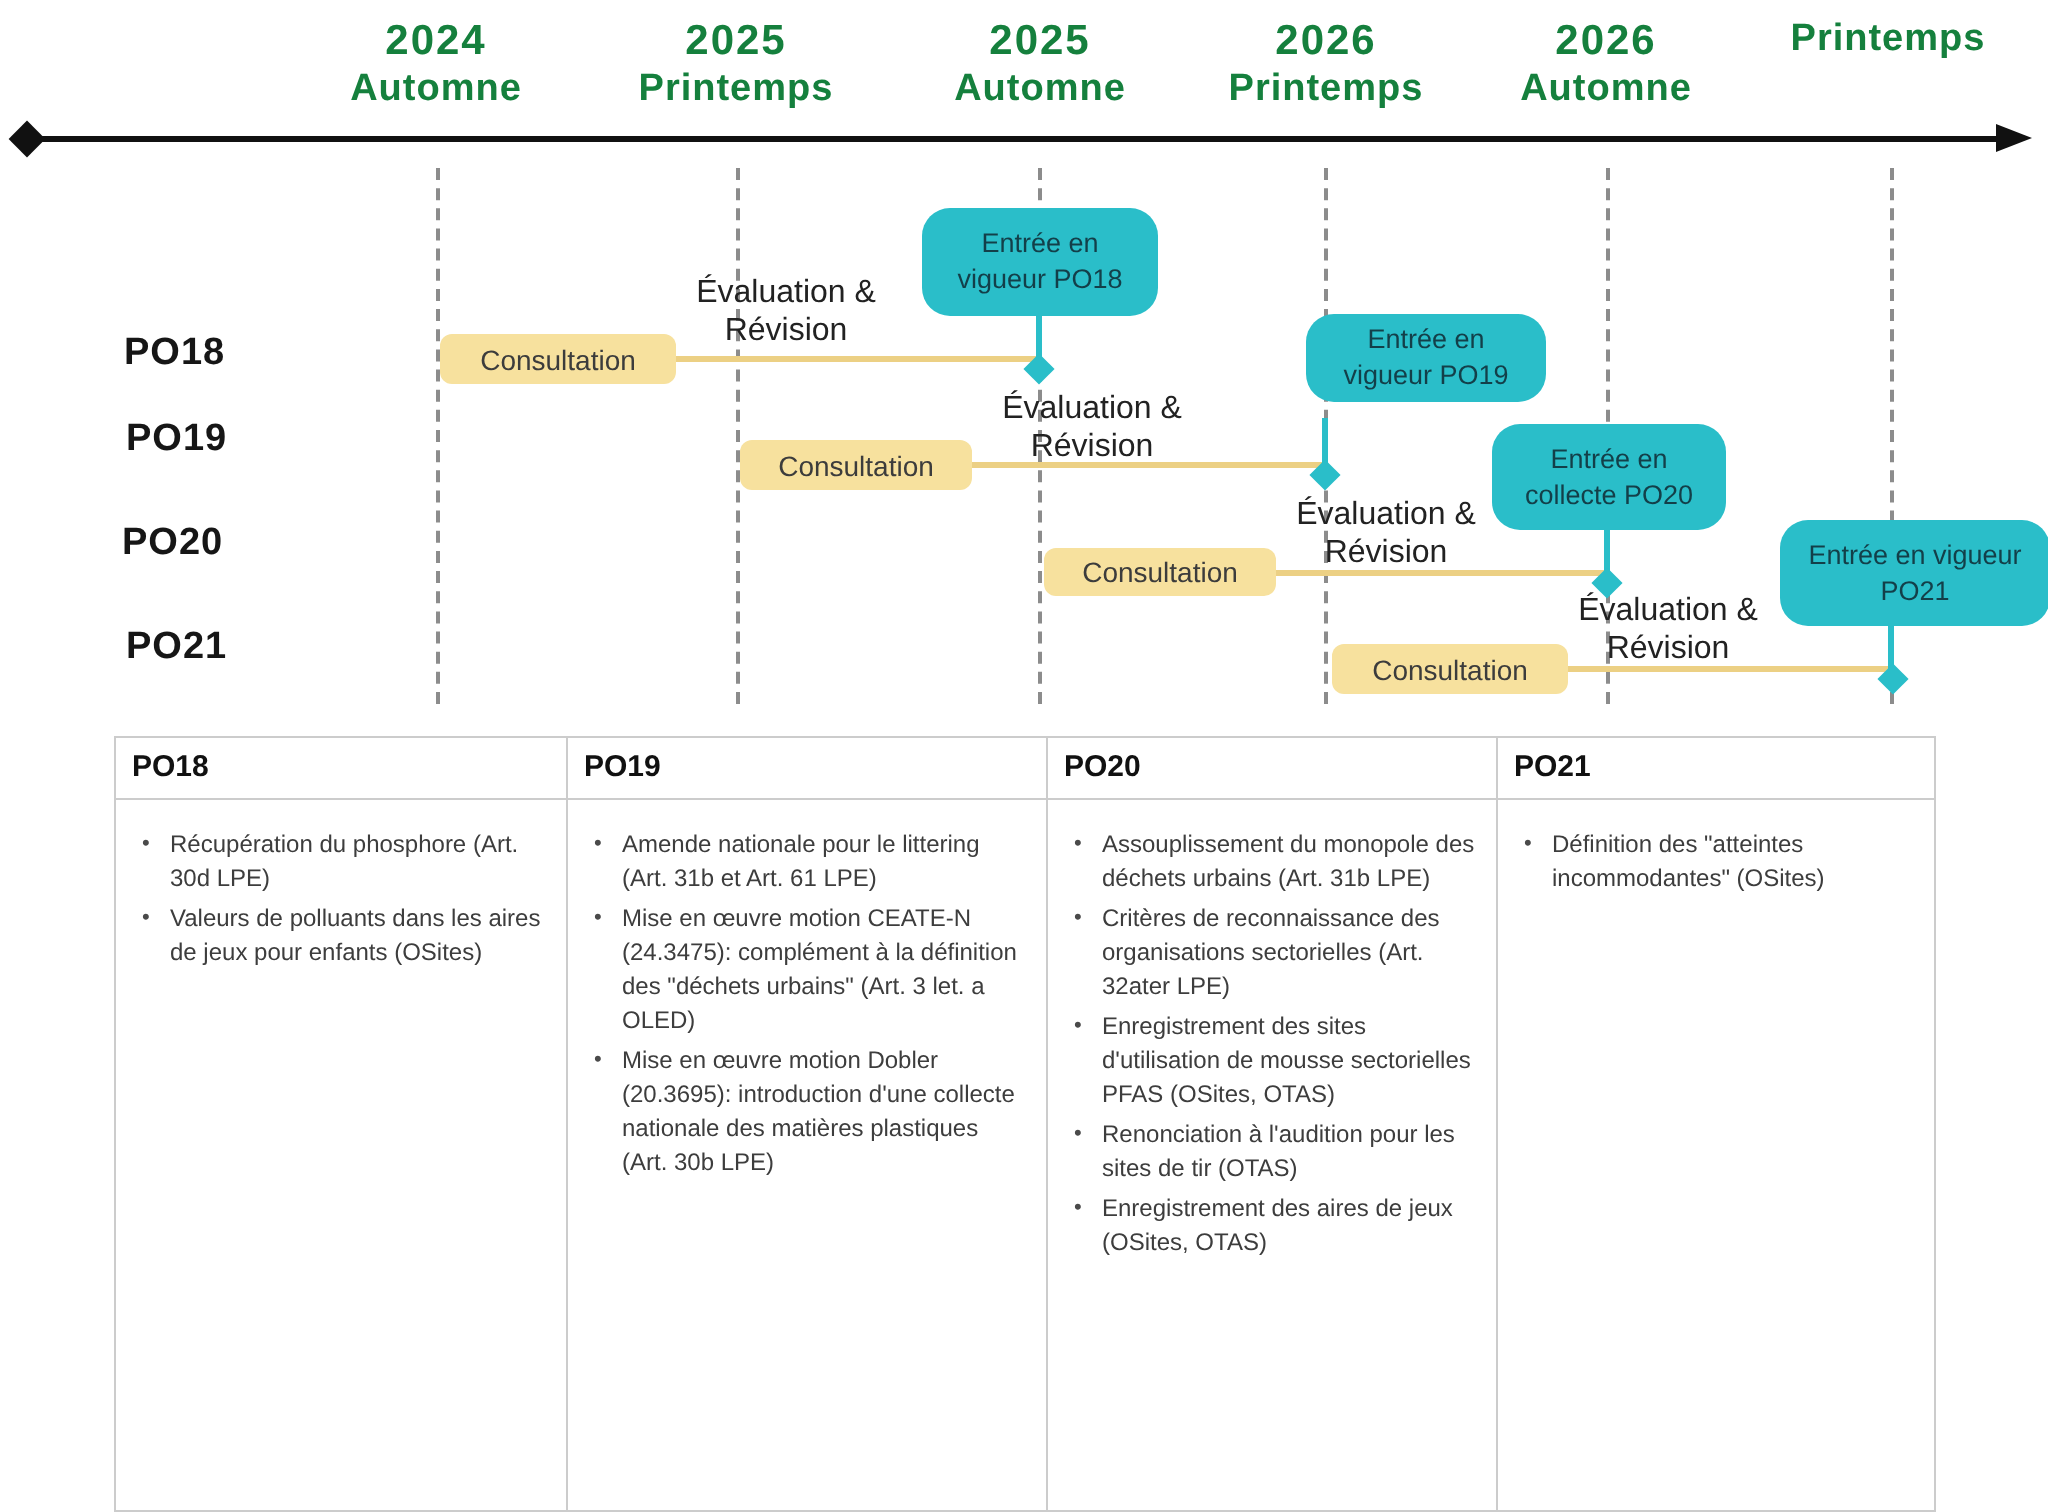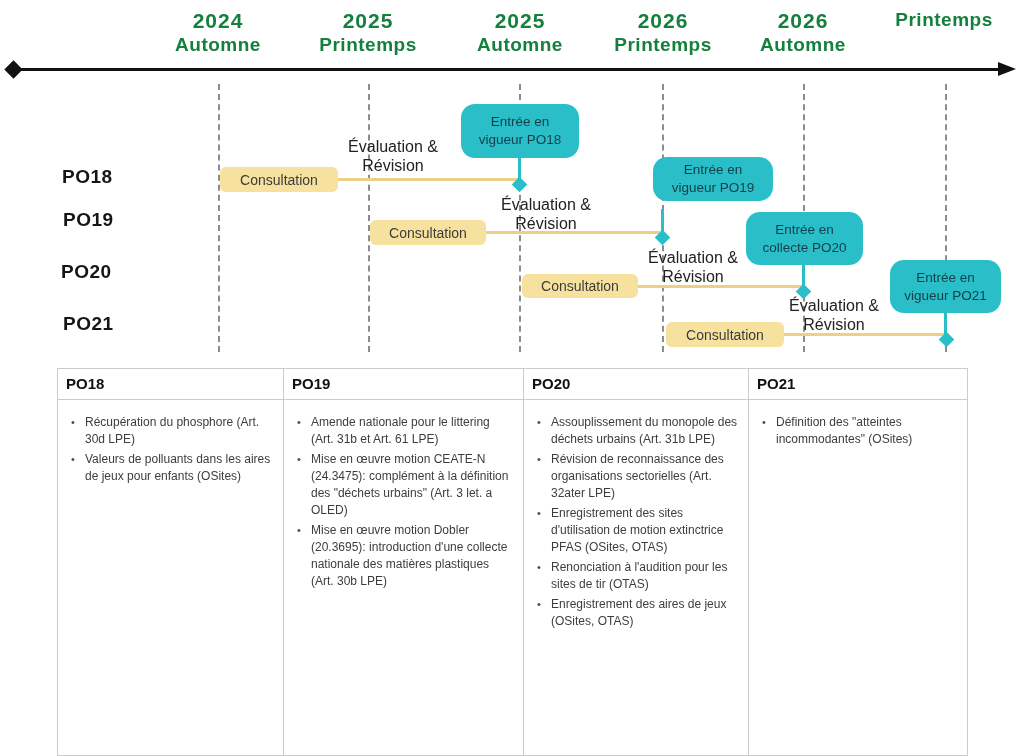--- a/index.html
+++ b/index.html
@@ -47,21 +47,21 @@
   .line-po21{left:784px;top:333px;width:162px;}
 
   .eval-po18{left:337px;top:138px;width:112px;}
   .eval-po19{left:490px;top:196px;width:112px;}
   .eval-po20{left:637px;top:249px;width:112px;}
   .eval-po21{left:778px;top:297px;width:112px;}
 
   .entry-po18{left:461px;top:104px;width:118px;height:54px;}
   .entry-po19{left:605px;top:157px;width:120px;height:44px;margin-left:48px;}
   .entry-po20{left:746px;top:212px;width:117px;height:53px;}
-  .entry-po21{left:890px;top:260px;width:111px;height:53px;}
+  .entry-po21{left:890px;top:260px;width:135px;height:53px;}
 
   .stem-po18{left:518px;top:156px;height:26px;}
   .stem-po19{left:661px;top:209px;height:26px;}
   .stem-po20{left:802px;top:263px;height:26px;}
   .stem-po21{left:944px;top:311px;height:26px;}
 
   .diam-po18{left:514px;top:179px;}
   .diam-po19{left:657px;top:232px;}
   .diam-po20{left:798px;top:286px;}
   .diam-po21{left:941px;top:334px;}
@@ -166,22 +166,22 @@
     <div class="td">
       <ul>
         <li>Amende nationale pour le littering (Art. 31b et Art. 61 LPE)</li>
         <li>Mise en œuvre motion CEATE-N (24.3475): complément à la définition des "déchets urbains" (Art. 3 let. a OLED)</li>
         <li>Mise en œuvre motion Dobler (20.3695): introduction d'une collecte nationale des matières plastiques (Art. 30b LPE)</li>
       </ul>
     </div>
     <div class="td">
       <ul>
         <li>Assouplissement du monopole des déchets urbains (Art. 31b LPE)</li>
-        <li>Révision de reconnaissance des organisations sectorielles (Art. 32ater LPE)</li>
-        <li>Enregistrement des sites d'utilisation de motion extinctrice PFAS (OSites, OTAS)</li>
+        <li>Critères de reconnaissance des organisations sectorielles (Art. 32ater LPE)</li>
+        <li>Enregistrement des sites d'utilisation de mousse sectorielles PFAS (OSites, OTAS)</li>
         <li>Renonciation à l'audition pour les sites de tir (OTAS)</li>
         <li>Enregistrement des aires de jeux (OSites, OTAS)</li>
       </ul>
     </div>
     <div class="td">
       <ul>
         <li>Définition des "atteintes incommodantes" (OSites)</li>
       </ul>
     </div>
   </div>

